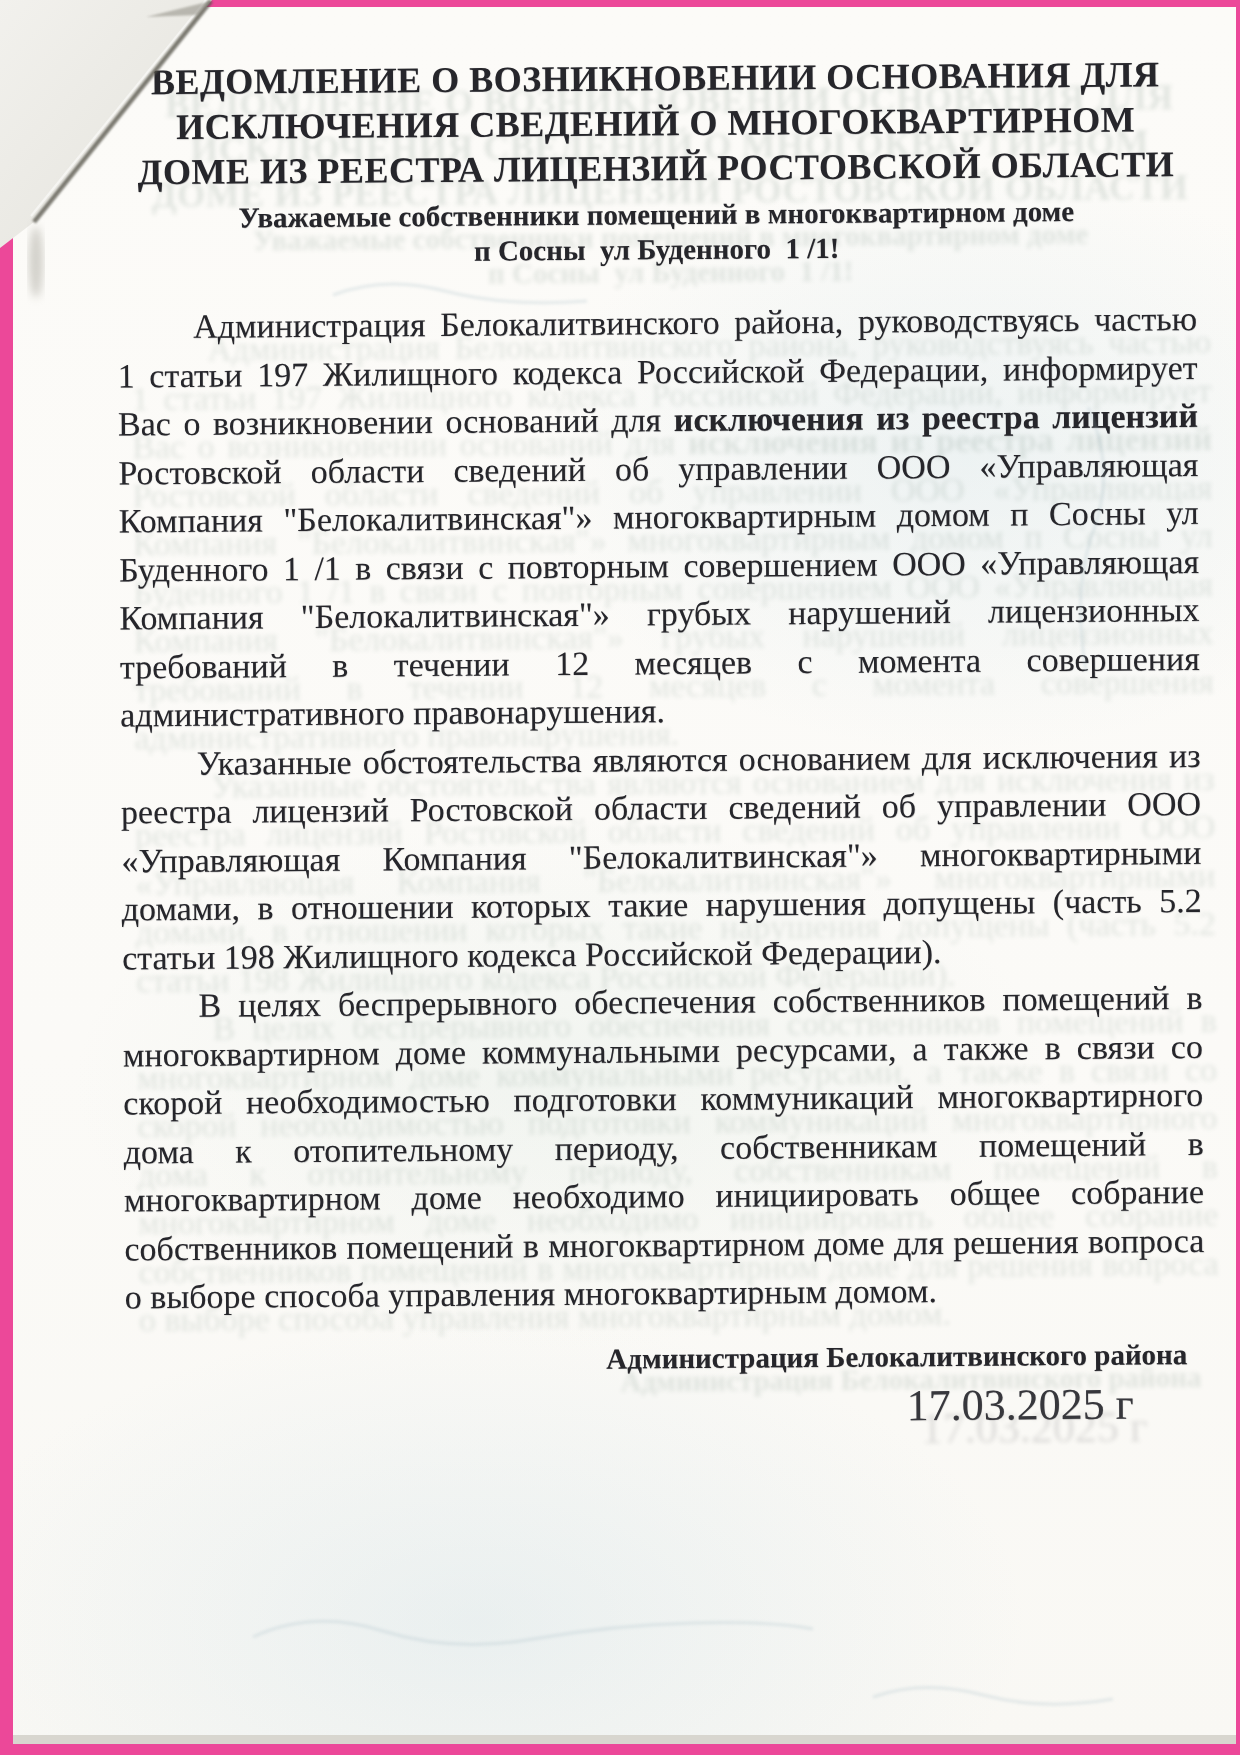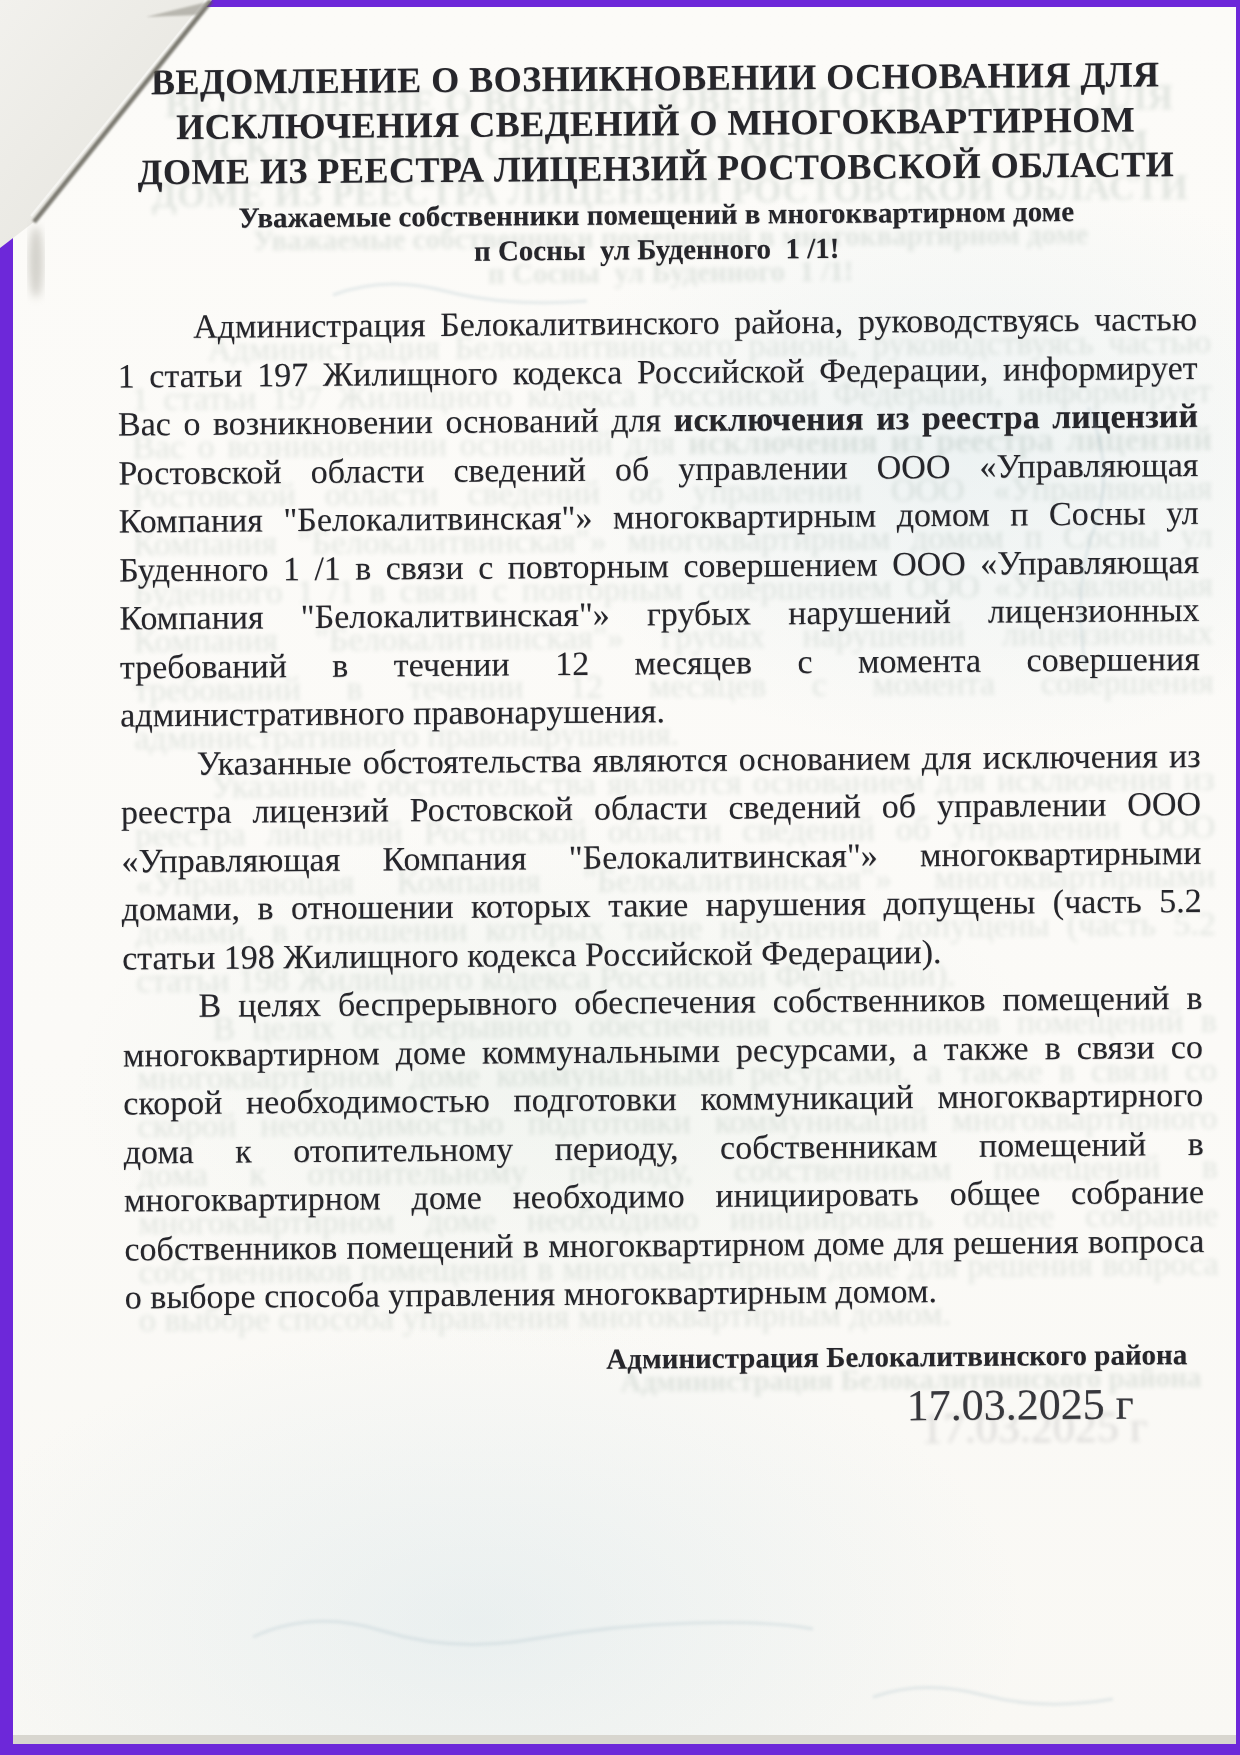--- a/index.html
+++ b/index.html
@@ -1,18 +1,18 @@
 <!DOCTYPE html>
 <html lang="ru"><head>
 <meta charset="utf-8">
 <style>
   html,body{margin:0;padding:0;background:#3a3935;}
   .stage{
     position:relative;width:1240px;height:1755px;overflow:hidden;
-    background:#6d28d9;
+    background:#ec4899;
     font-family:"Liberation Serif","DejaVu Serif",serif;
   }
   
   .page{
     position:absolute;left:13px;top:7px;width:1223px;height:1737px;
     background:
       radial-gradient(ellipse 620px 420px at 78% 26%, rgba(203,223,231,0.30), rgba(203,223,231,0) 70%),
       radial-gradient(ellipse 700px 380px at 45% 62%, rgba(205,224,215,0.22), rgba(205,224,215,0) 70%),
       radial-gradient(ellipse 760px 420px at 38% 93%, rgba(198,219,228,0.30), rgba(198,219,228,0) 72%),
       linear-gradient(180deg,#fcfbf8 0%,#fbfaf7 60%,#f9f8f4 100%);

